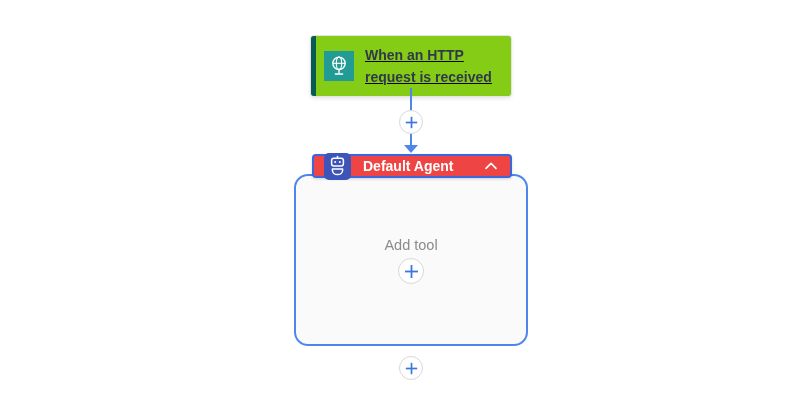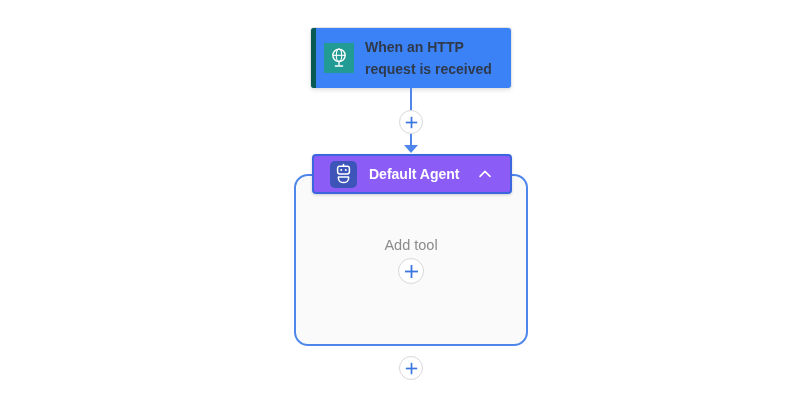--- a/index.html
+++ b/index.html
@@ -2,24 +2,24 @@
 <html><head>
 <meta charset="utf-8">
 <style>
   html,body{margin:0;padding:0;background:#fff;}
   .canvas{
     position:relative;width:800px;height:400px;background:#ffffff;
     font-family:"Liberation Sans",sans-serif;overflow:hidden;
   }
   
   .trigger-card{
-    position:absolute;left:311px;top:28px;width:200px;height:60px;
-    background:#3b82f6;border-radius:3px;
+    position:absolute;left:311px;top:36px;width:200px;height:60px;
+    background:#84cc16;border-radius:3px;
     box-shadow:0 0 0 1px #e4e4e4, 0 2px 4px rgba(0,0,0,.13);
-    display:flex;align-items:center;cursor:pointer;
+    display:flex;align-items:center;cursor:pointer;text-decoration:underline;
   }
   .trigger-accent{
     position:absolute;left:0;top:0;bottom:0;width:5px;
     background:#0A5A54;border-radius:3px 0 0 3px;
   }
   .trigger-icon{
     width:30px;height:30px;background:#219B94;margin-left:13px;flex:none;
     display:flex;align-items:center;justify-content:center;
   }
   .trigger-title{
@@ -45,23 +45,23 @@
   .agent-container{
     position:absolute;left:294px;top:174px;width:234px;height:172px;
     border:2px solid #4F86EC;border-radius:14px;background:#FAFAFA;
     box-sizing:border-box;
   }
   .add-tool-label{
     position:absolute;left:294px;top:209px;width:234px;text-align:center;
     font-size:14.5px;color:#8B8B8B;margin-top:28px;
   }
   .agent-header{
-    position:absolute;left:312px;top:154px;width:200px;height:40px;
-    background:#8b5cf6;border:2px solid #3C66DE;border-radius:4px;
-    box-sizing:border-box;display:flex;align-items:center;padding:0 16px;
+    position:absolute;left:312px;top:154px;width:200px;height:24px;
+    background:#ef4444;border:2px solid #3C66DE;border-radius:4px;
+    box-sizing:border-box;display:flex;align-items:center;padding:0 10px;
     cursor:pointer;box-shadow:0 1px 3px rgba(0,0,0,.18);
   }
   .agent-icon-tile{
     width:27px;height:27px;border-radius:5px;background:#3D55B8;flex:none;
     display:flex;align-items:center;justify-content:center;
   }
   .agent-title{color:#ffffff;font-size:14px;font-weight:600;margin-left:12px;flex:1;}
   .chevron-btn{flex:none;display:flex;align-items:center;cursor:pointer;padding:2px;}
 </style>
 </head>

